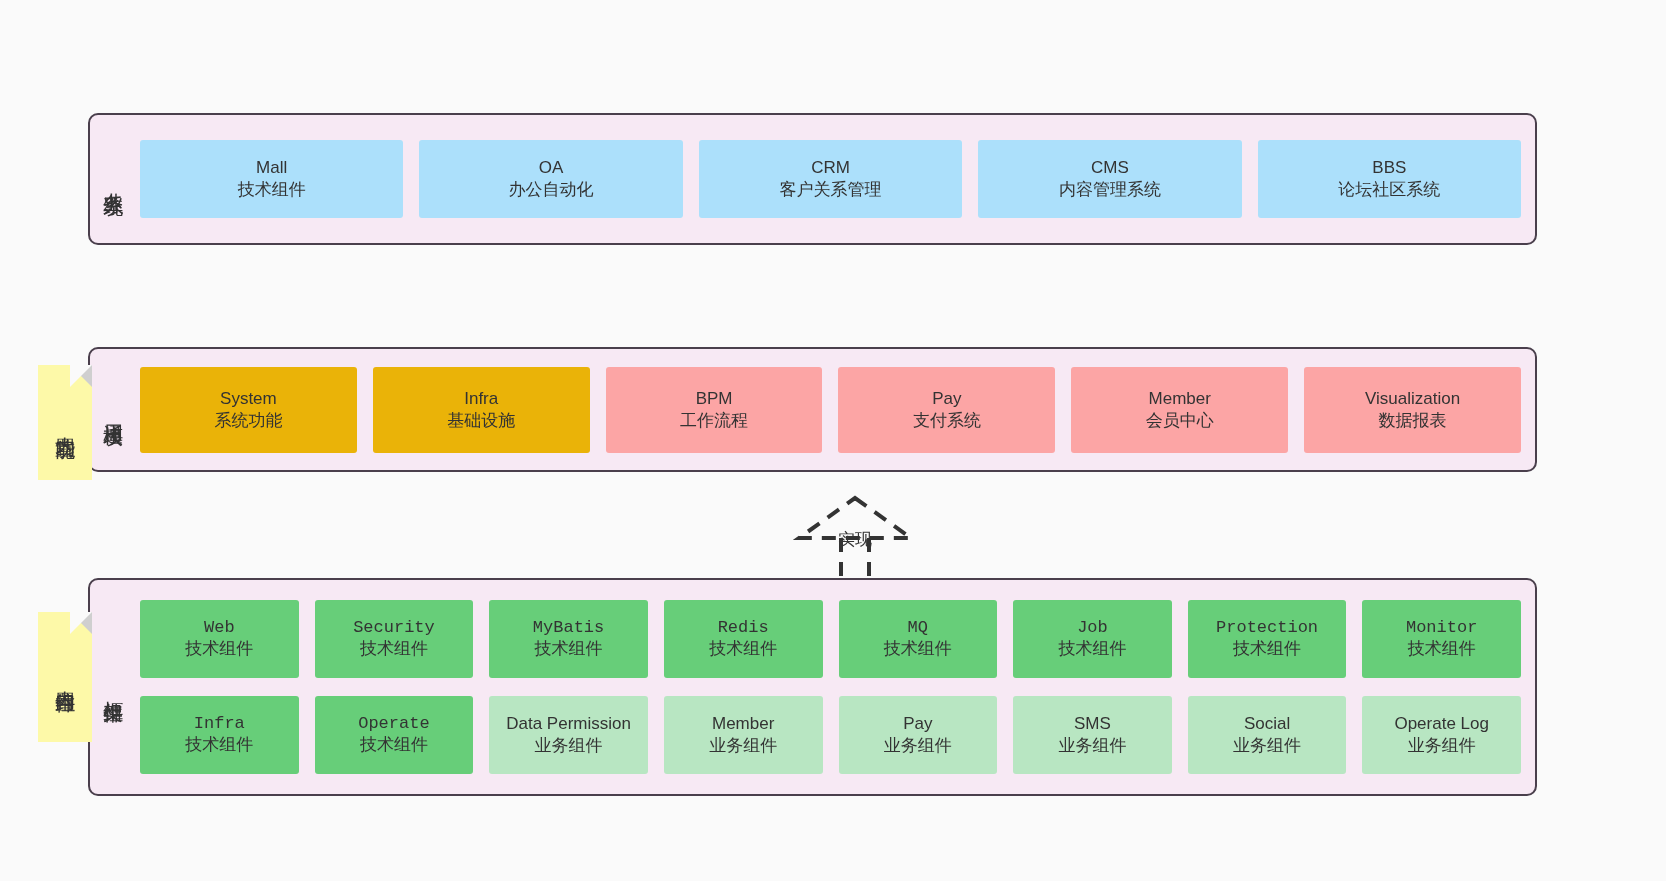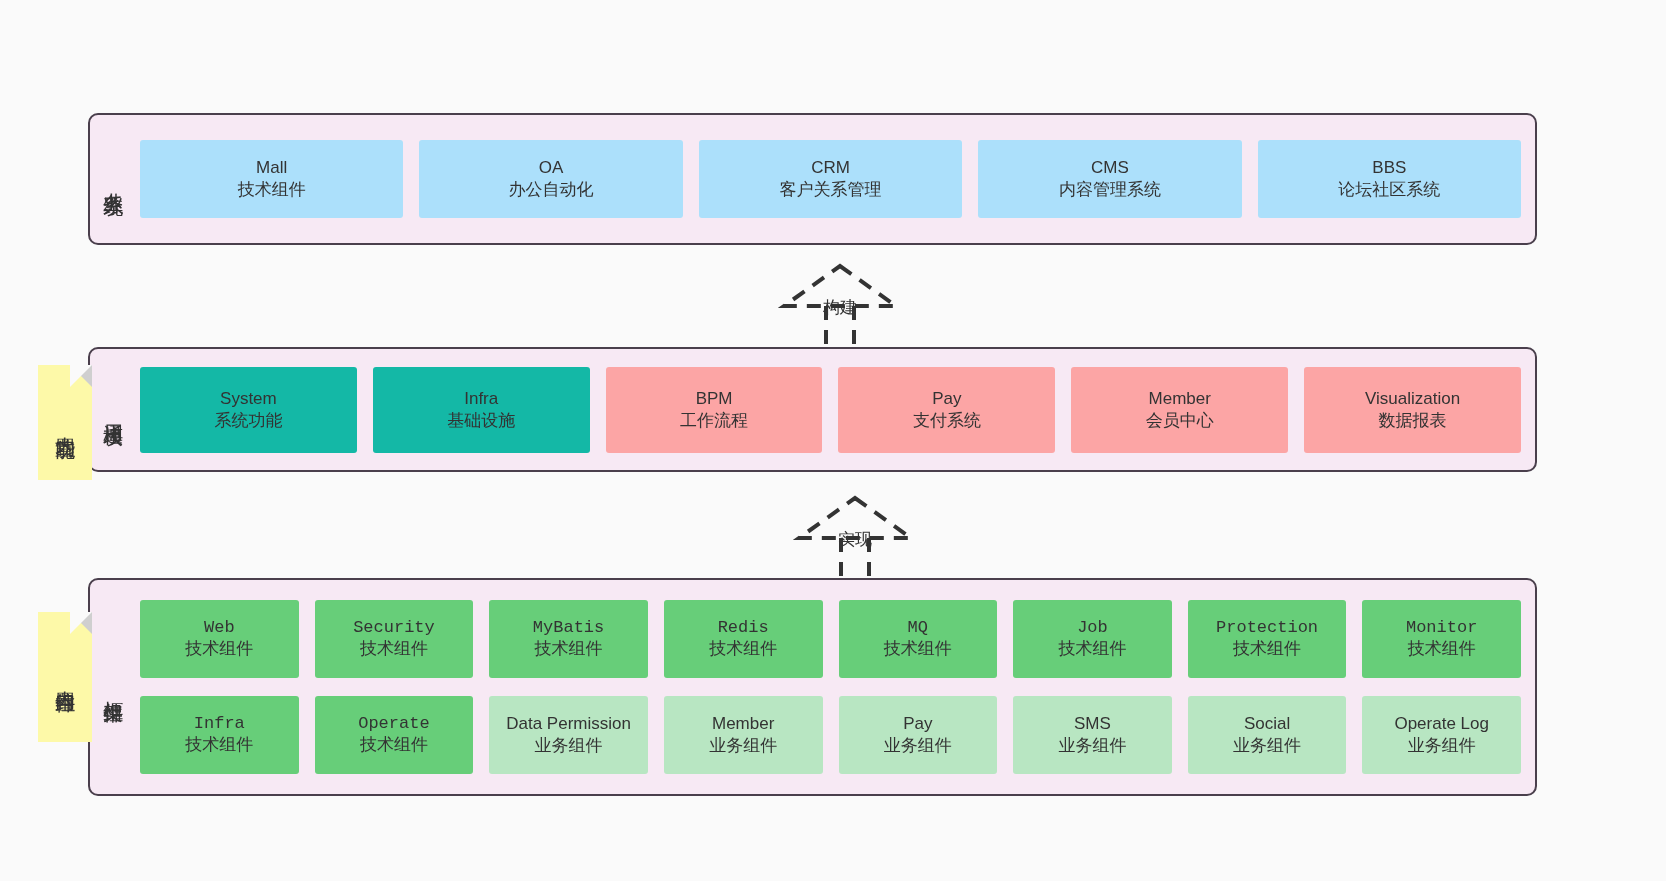--- a/index.html
+++ b/index.html
@@ -68,21 +68,21 @@
     font-size: 17px;
     line-height: 1.28;
     color: #333333;
     box-sizing: border-box;
     padding: 6px 4px;
   }
   .card .t1 { display: block; }
   .card .t2 { display: block; }
 
   .c-blue        { background: #ace0fb; height: 78px; }
-  .c-red         { background: #14b8a6; height: 86px; }
+  .c-red         { background: #eab308; height: 86px; }
   .c-pink        { background: #fca5a5; height: 86px; }
   .c-green       { background: #67ce79; height: 78px; font-family: Liberation Mono, monospace; }
   .c-lightgreen  { background: #b8e6c2; height: 78px; text-align: right; }
 
   
   .sticky {
     position: absolute;
     width: 54px;
     background: #fdf9a8;
     box-sizing: border-box;
@@ -158,27 +158,20 @@
           <span class="t2">内容管理系统</span>
         </div>
         <div class="card c-blue">
           <span class="t1">BBS</span>
           <span class="t2">论坛社区系统</span>
         </div>
       </div>
     </div>
   </div>
 
-  <div class="connector" style="left:760px; top:258px;">
-    <svg width="160" height="100" viewBox="0 0 160 100">
-      <path d="M80 8 L136 48 L24 48 Z" fill="none" stroke="#333333" stroke-width="4" stroke-dasharray="14,10" stroke-linecap="butt"></path>
-      <path d="M66 48 L66 96 M94 48 L94 96 M66 96 L94 96" fill="none" stroke="#333333" stroke-width="4" stroke-dasharray="14,10"></path>
-    </svg>
-    <span class="conn-label">构建</span>
-  </div>
 
   <div class="sticky" style="left:38px; top:365px; height:115px;">
     <span class="fold"></span>
     <span class="fold2"></span>
     <span class="sticky-text">内置功能</span>
   </div>
 
   <div class="layer" style="left:88px; top:347px; width:1449px; height:125px;">
     <div class="layer-label">通用模块</div>
     <div class="layer-body">

